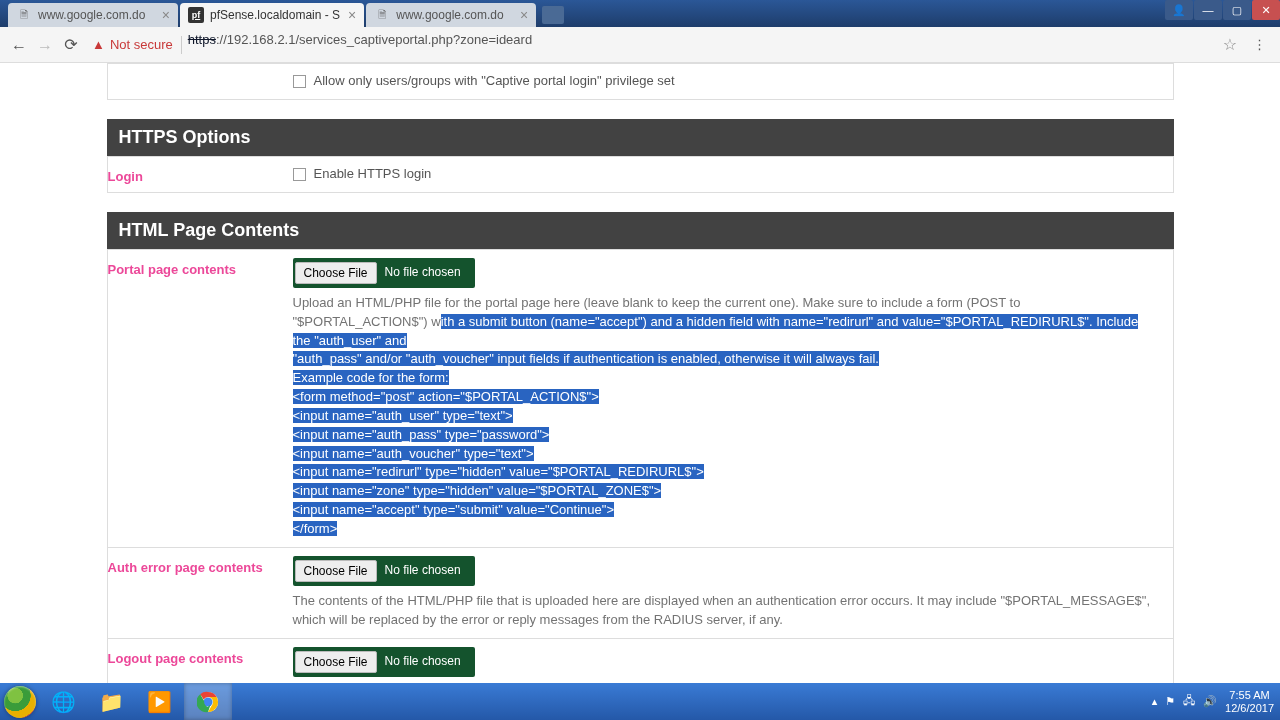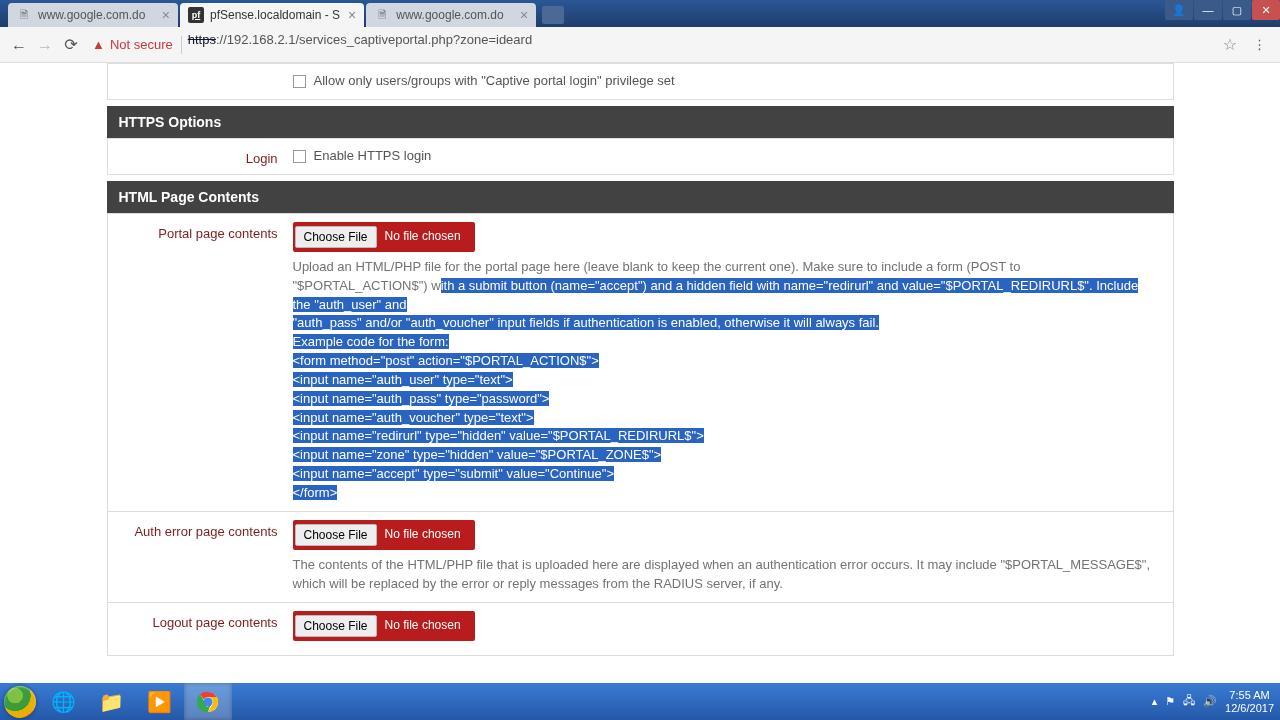--- a/index.html
+++ b/index.html
@@ -26,29 +26,29 @@
 .addr-field .strike { text-decoration: line-through; color: #0f172a; }
 .star { color: #888; font-size: 16px; padding: 0 8px; }
 .menu-dots { padding: 0 8px; color: #555; }
 
 
 .viewport { position: absolute; top: 63px; left: 0; right: 0; bottom: 37px; overflow-y: scroll; background: #fff; }
 .viewport-inner { width: 1067px; margin: 0 auto; background: #fff; }
 
 .form-group { border: 1px solid #ddd; border-top: none; padding: 8px 0; display: flex; }
 .form-group.first { border-top: 1px solid #ddd; }
-.fg-label { width: 185px; text-align: right; padding: 4px 15px 0 0; font-size: 13px; color: #7f1d1d; font-weight: normal; }
+.fg-label { width: 185px; padding: 4px 15px 0 0; font-size: 13px; color: #ec4899; font-weight: bold; }
 .fg-body { flex: 1; padding-right: 15px; color: #555; font-size: 13px; line-height: 1.45; }
 
-.section-hdr { background: #424242; color: #fff; font-weight: bold; padding: 8px 12px; font-size: 14px; margin-top: 6px; }
+.section-hdr { background: #424242; color: #fff; font-weight: bold; padding: 8px 12px; font-size: 18px; margin-top: 19px; }
 
 .checkbox-row { display: flex; align-items: center; gap: 8px; }
 .cb { width: 13px; height: 13px; border: 1px solid #999; background: #fff; }
 
-.file-btn-wrap { display: inline-flex; background: #b91c1c; height: 30px; align-items: center; border-radius: 2px; overflow: hidden; margin-bottom: 6px; }
+.file-btn-wrap { display: inline-flex; background: #14532d; height: 30px; align-items: center; border-radius: 2px; overflow: hidden; margin-bottom: 6px; }
 .file-btn { background: #eee; border: 1px solid #bbb; padding: 3px 8px; font-size: 12px; margin: 0 0 0 2px; border-radius: 2px; }
 .file-status { color: #fff; padding: 0 14px 0 8px; font-size: 12px; }
 
 .help-text { color: #737373; font-size: 13px; line-height: 1.45; }
 .sel { background: #2964c1; color: #fff; }
 .sel-line { display: inline; }
 
 
 .viewport::-webkit-scrollbar { width: 17px; }
 .viewport::-webkit-scrollbar-track { background: #f0f0f0; }

